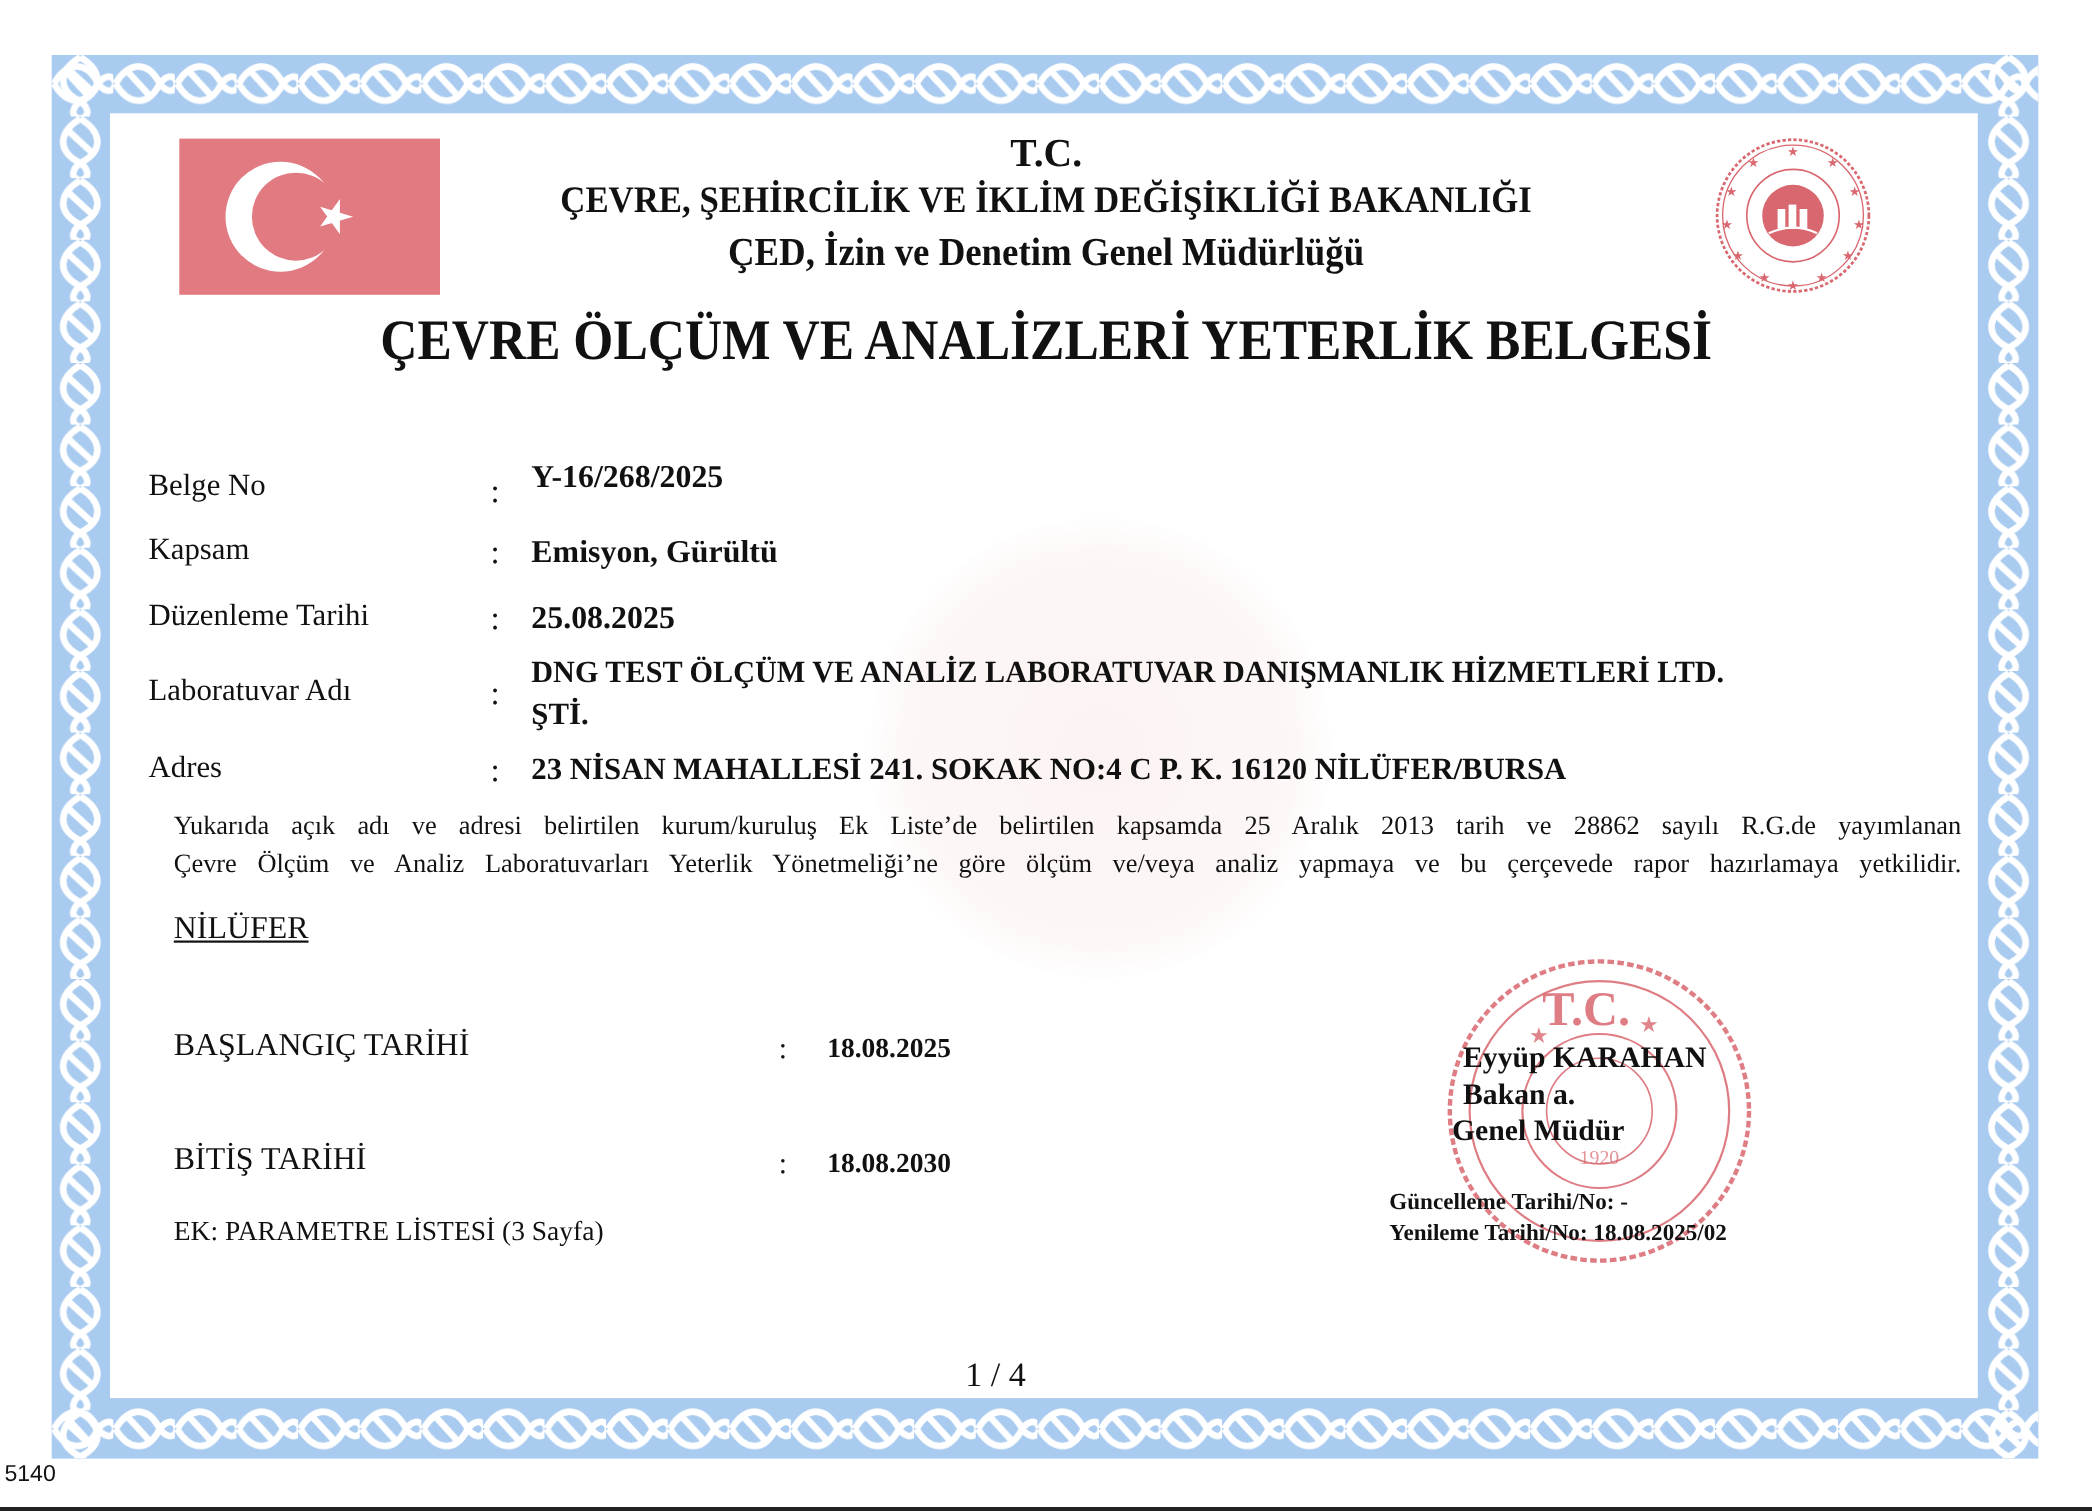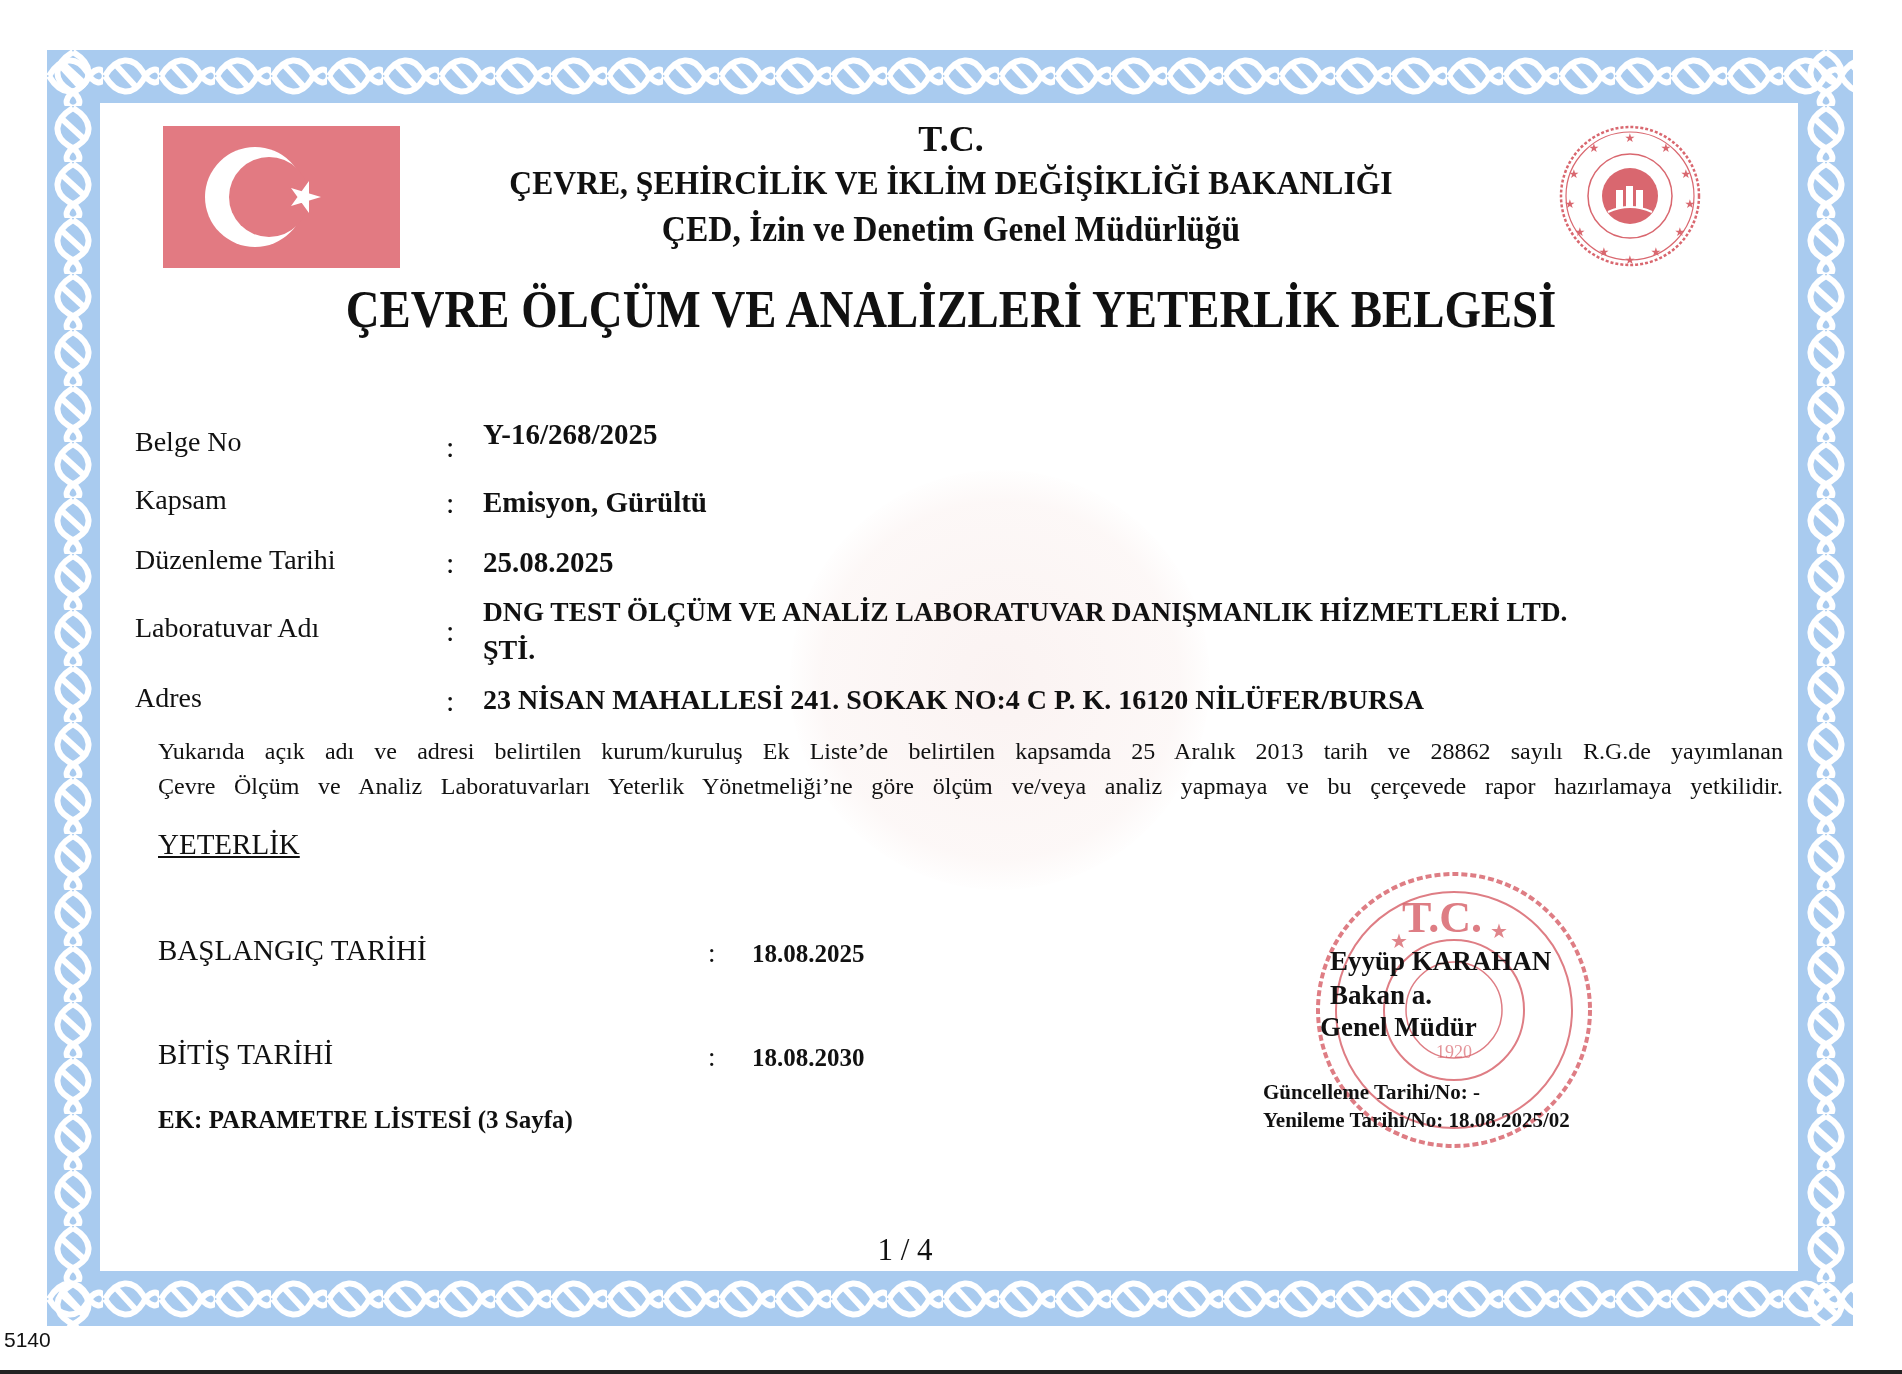--- a/index.html
+++ b/index.html
@@ -23,21 +23,21 @@
   .lbl { position:absolute; left:135px; font-size:28px; }
   .colon { position:absolute; left:446px; font-size:30px; }
   .val { position:absolute; left:483px; font-size:29px; font-weight:bold; }
   .para { position:absolute; left:158px; width:1625px; font-size:24px; line-height:35px; text-align:justify; text-align-last:justify; }
   .para2 { text-align-last:justify; }
   .belgenin { position:absolute; left:158px; top:828px; font-size:29px; text-decoration:underline; }
   .dlbl { position:absolute; left:158px; font-size:29px; }
   .dcolon { position:absolute; left:708px; font-size:27px; }
   .dval { position:absolute; left:752px; font-size:25px; font-weight:bold; }
   .ek { position:absolute; left:158px; top:1106px; font-size:25px; font-weight:bold; }
-  .ek span { font-weight:bold; }
+  .ek span { font-weight:normal; }
   .stamp { position:absolute; left:1312px; top:868px; width:285px; height:285px; }
   .sig { position:absolute; left:1330px; width:300px; text-align:left; font-weight:bold; font-size:27px; }
   .upd { position:absolute; left:1263px; font-size:21px; font-weight:bold; }
   .pageno { position:absolute; left:850px; top:1232px; width:110px; text-align:center; font-size:31px; font-weight:normal; }
   .code { position:absolute; left:4px; top:1328px; font-family:"Liberation Sans", sans-serif; font-size:21px; }
   .bottom-rule { position:absolute; left:0; right:0; top:1370px; height:4px; background:#222; }
 </style>
 </head>
 <body>
 
@@ -130,21 +130,21 @@
 <div class="val" style="top:596px; font-size:28px; transform:scaleX(0.98); transform-origin:left">DNG TEST ÖLÇÜM VE ANALİZ LABORATUVAR DANIŞMANLIK HİZMETLERİ LTD.</div>
 <div class="val" style="top:634px; font-size:28px">ŞTİ.</div>
 
 <div class="lbl" style="top:682px">Adres</div>
 <div class="colon" style="top:684px">:</div>
 <div class="val" style="top:684px; font-size:28px">23 NİSAN MAHALLESİ 241. SOKAK NO:4 C  P. K. 16120 NİLÜFER/BURSA</div>
 
 <div class="para" style="top:734px">Yukarıda açık adı ve adresi belirtilen kurum/kuruluş Ek Liste’de belirtilen kapsamda 25 Aralık 2013 tarih ve 28862 sayılı R.G.de yayımlanan</div>
 <div class="para para2" style="top:769px">Çevre Ölçüm ve Analiz Laboratuvarları Yeterlik Yönetmeliği’ne göre ölçüm ve/veya analiz yapmaya ve bu çerçevede rapor hazırlamaya yetkilidir.</div>
 
-<div class="belgenin">YETERLİK</div>
+<div class="belgenin">NİLÜFER</div>
 
 <div class="dlbl" style="top:934px">BAŞLANGIÇ TARİHİ</div>
 <div class="dcolon" style="top:938px">:</div>
 <div class="dval" style="top:940px">18.08.2025</div>
 
 <div class="dlbl" style="top:1038px">BİTİŞ TARİHİ</div>
 <div class="dcolon" style="top:1042px">:</div>
 <div class="dval" style="top:1044px">18.08.2030</div>
 
 <div class="ek">

